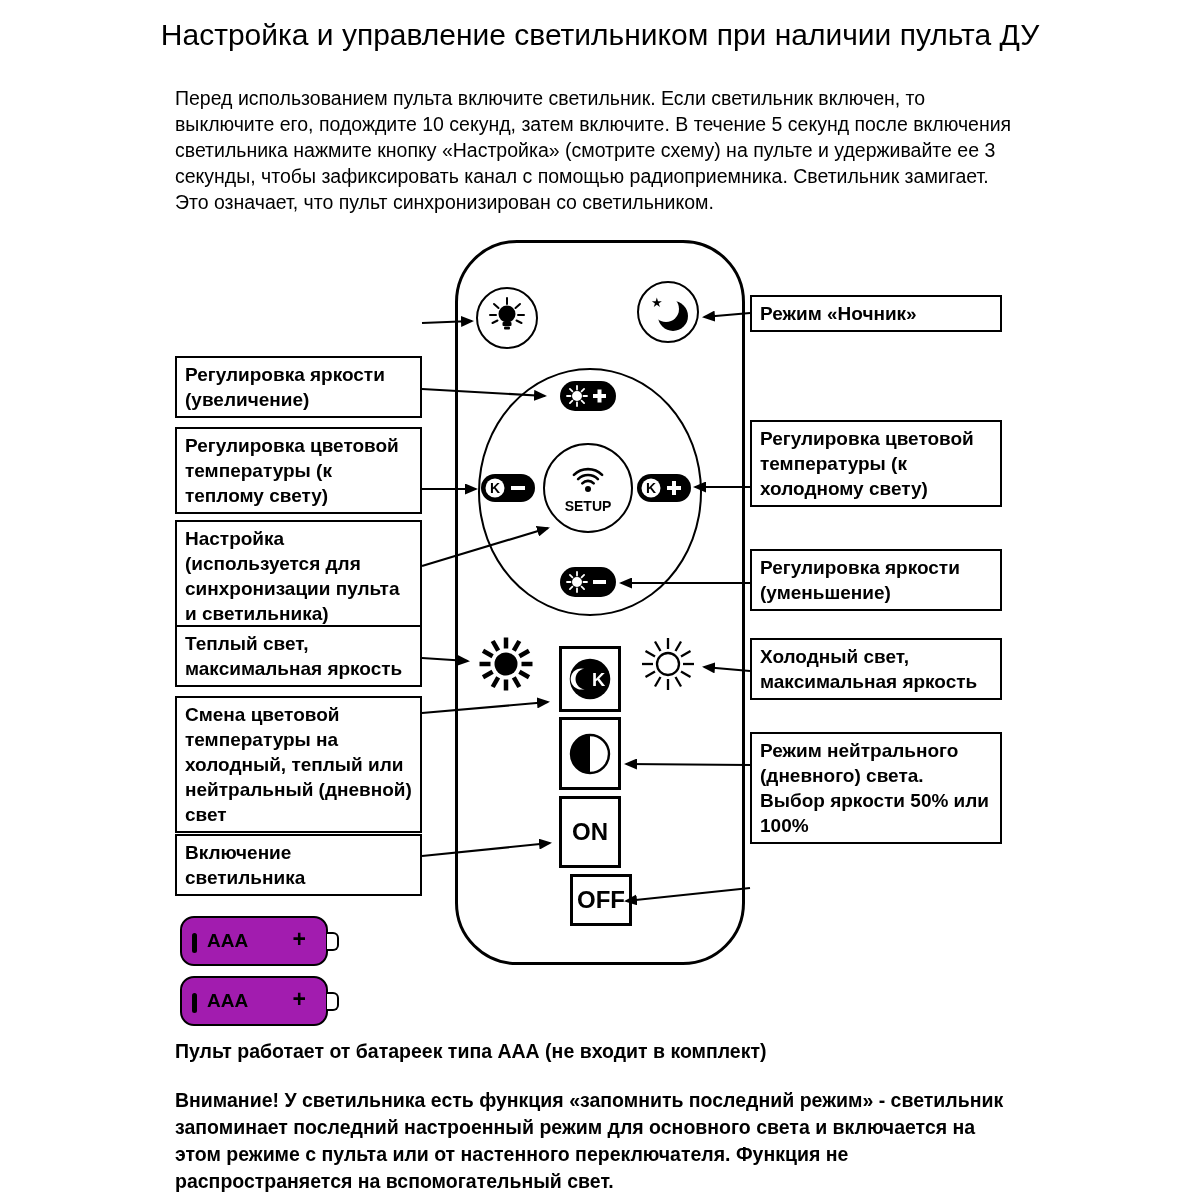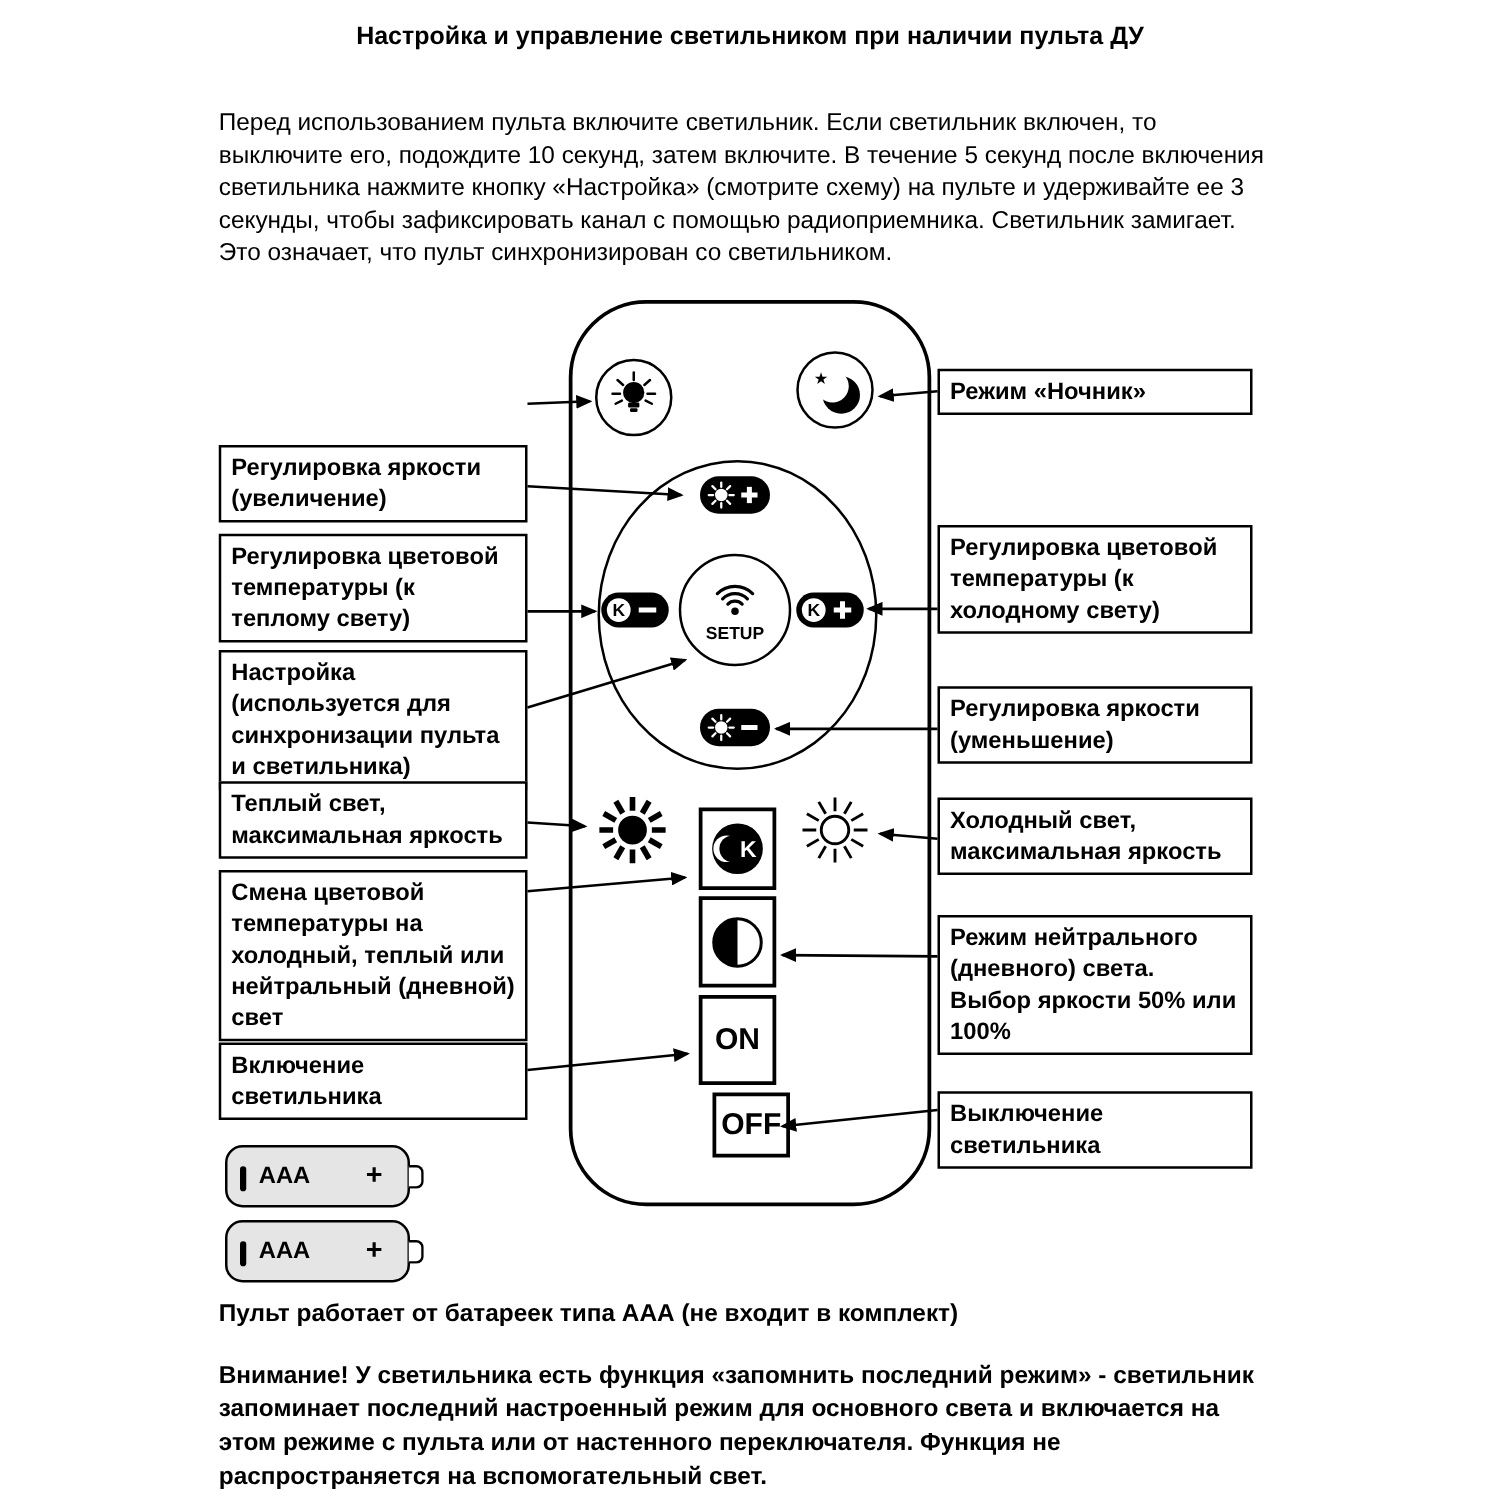--- a/index.html
+++ b/index.html
@@ -1,21 +1,21 @@
 <!DOCTYPE html>
 <html><head>
 <meta charset="utf-8">
 <style>
   * { margin:0; padding:0; box-sizing:border-box; }
   html,body { width:1200px; height:1200px; background:#fff; }
   body { font-family:"Liberation Sans", sans-serif; color:#000; }
   .page { position:relative; width:1200px; height:1200px; background:#fff; overflow:hidden; }
 
   .title { position:absolute; left:0; top:18px; width:1200px; text-align:center;
-           font-size:20px; font-weight:bold; }
+           font-size:30px; font-weight:normal; }
   .intro { position:absolute; left:175px; top:85px; width:852px;
            font-size:19.5px; font-weight:normal; line-height:26px; }
 
   .label-box { position:absolute; border:2px solid #000; background:#fff;
                font-size:19px; font-weight:bold; line-height:25px; padding:4px 8px; }
   .lb { left:175px; width:247px; }
   .lb1 { top:281px; } .lb2 { top:356px; } .lb3 { top:427px; } .lb4 { top:520px; }
   .lb5 { top:625px; } .lb6 { top:696px; } .lb7 { top:834px; }
   .rb { left:750px; width:252px; }
   .rb1 { top:295px; } .rb2 { top:420px; } .rb3 { top:549px; }
@@ -43,21 +43,21 @@
              display:flex; align-items:center; justify-content:center;
              font-size:24px; font-weight:bold; }
   .b1 { top:646px; height:66px; }
   .b2 { top:717px; height:73px; }
   .b3 { top:796px; height:72px; }
   .b4 { top:874px; height:52px;margin-left:11px; }
 
   .arrows { position:absolute; left:0; top:0; pointer-events:none; z-index:10; }
 
   .battery { position:absolute; width:148px; height:50px; border:2.5px solid #000;
-             border-radius:14px; background:#e5e5e5; }
+             border-radius:14px; background:#a21caf; }
   .bat1 { left:180px; top:916px; }
   .bat2 { left:180px; top:976px; }
   .bat-term { position:absolute; left:10px; top:15px; width:5px; height:20px;
               background:#000; border-radius:3px; }
   .bat-label { position:absolute; left:25px; top:12px; font-size:19px; font-weight:bold; }
   .bat-plus { position:absolute; right:20px; top:8px; font-size:23px; font-weight:bold; }
   .bat-nub { position:absolute; right:-13px; top:14px; width:12px; height:19px;
              border:2.5px solid #000; border-left:none; border-radius:0 6px 6px 0; background:#fff; }
 
   .battery-note { position:absolute; left:175px; top:1040px; width:850px;
@@ -225,21 +225,20 @@
   <div class="label-box lb lb4">Настройка (используется для синхронизации пульта и светильника)</div>
   <div class="label-box lb lb5">Теплый свет, максимальная яркость</div>
   <div class="label-box lb lb6">Смена цветовой температуры на холодный, теплый или нейтральный (дневной) свет</div>
   <div class="label-box lb lb7">Включение светильника</div>
 
   <div class="label-box rb rb1">Режим «Ночник»</div>
   <div class="label-box rb rb2">Регулировка цветовой температуры (к холодному свету)</div>
   <div class="label-box rb rb3">Регулировка яркости (уменьшение)</div>
   <div class="label-box rb rb4">Холодный свет, максимальная яркость</div>
   <div class="label-box rb rb5">Режим нейтрального (дневного) света. Выбор яркости 50% или 100%</div>
-  <div class="label-box rb rb6">Выключение светильника</div>
 
   <svg class="arrows" width="1200" height="1200" viewBox="0 0 1200 1200">
     <defs>
       <marker id="ah" markerWidth="13" markerHeight="11" refX="11" refY="5.5" orient="auto" markerUnits="userSpaceOnUse">
         <path d="M0,0 L13,5.5 L0,11 Z" fill="#000"></path>
       </marker>
     </defs>
     <g stroke="#000" stroke-width="2.2">
       <line x1="422" y1="323" x2="472" y2="321" marker-end="url(#ah)"></line>
       <line x1="422" y1="389" x2="545" y2="396" marker-end="url(#ah)"></line>

